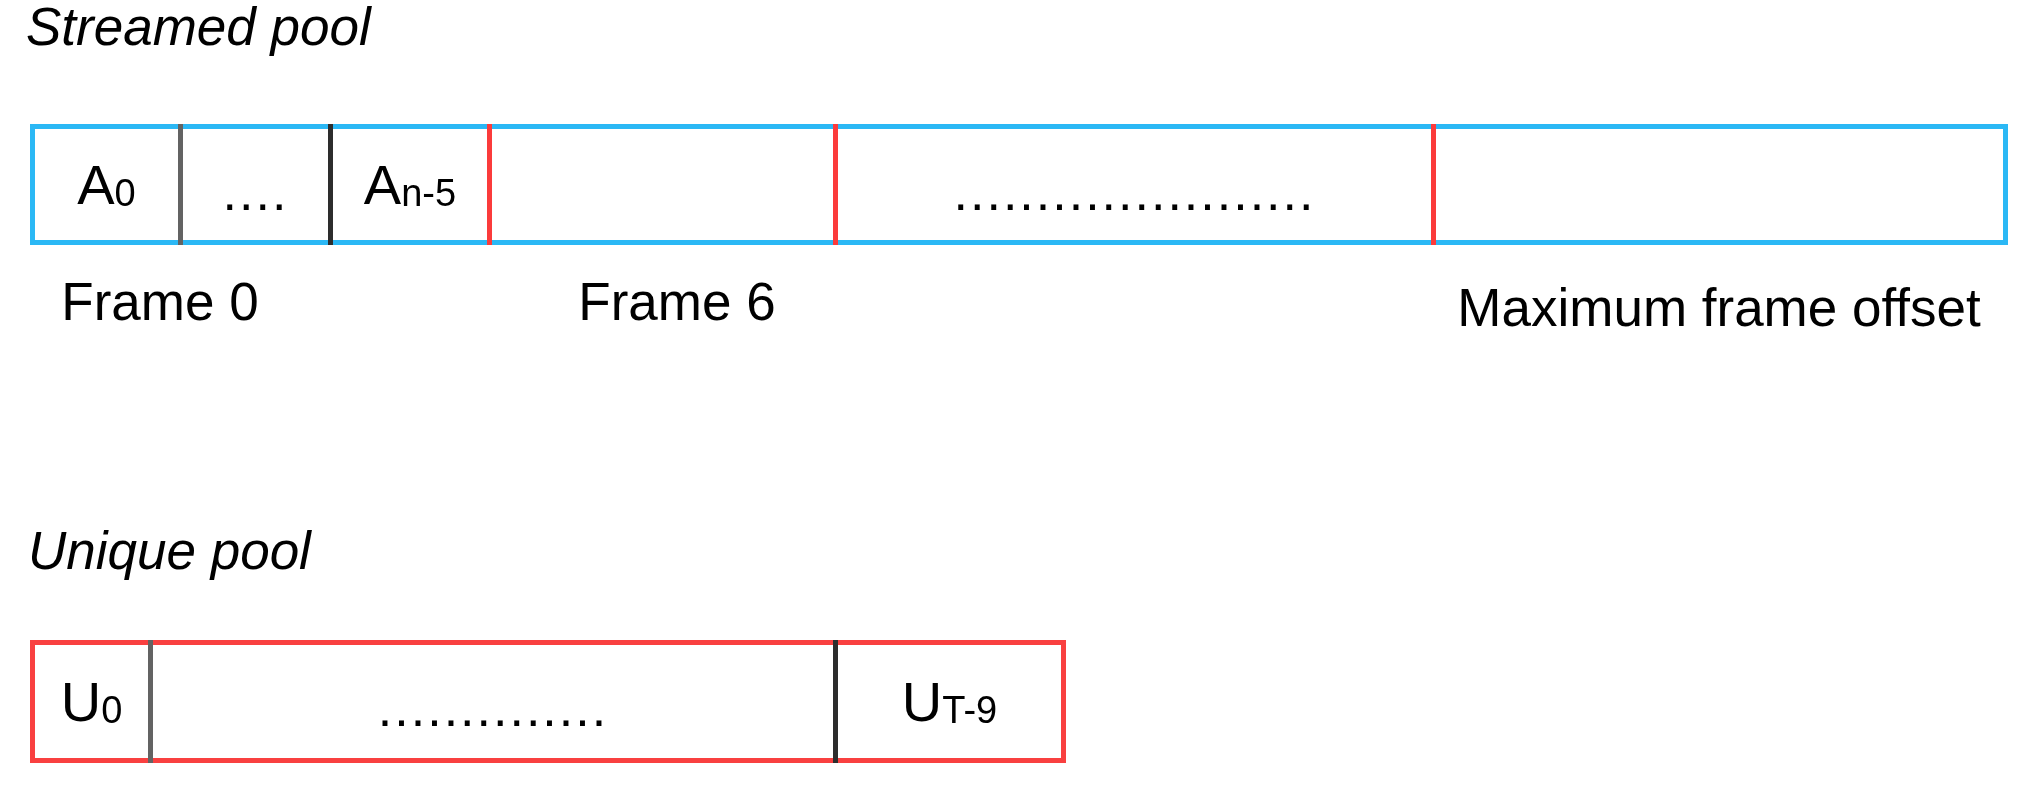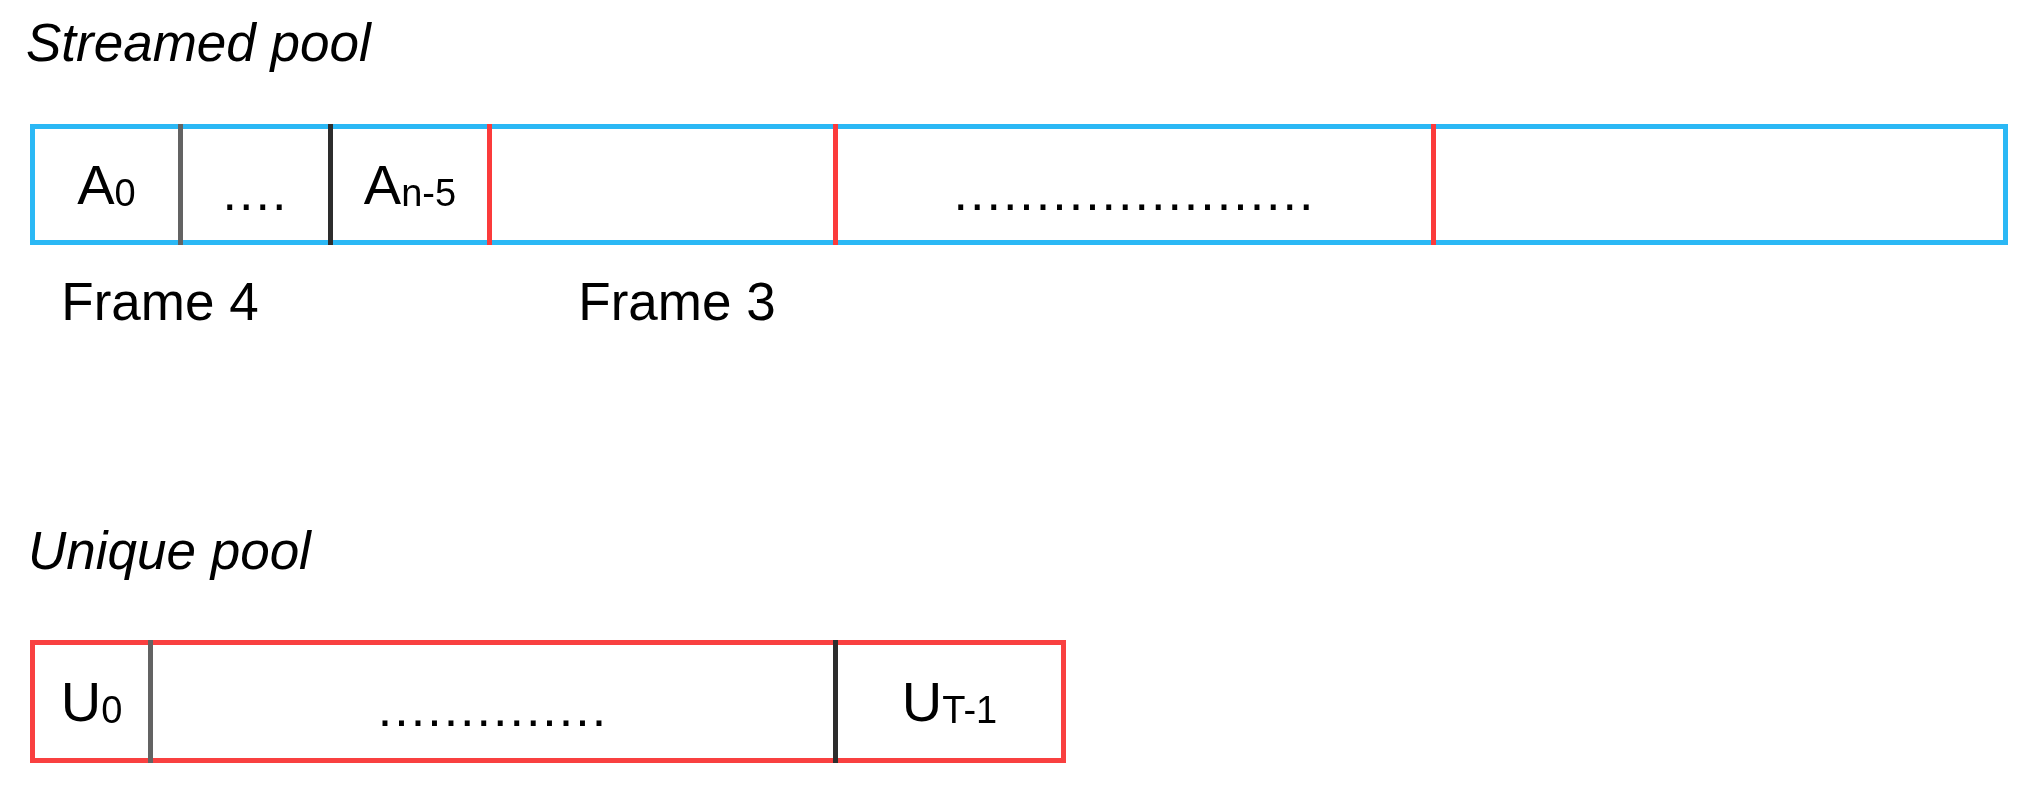--- a/index.html
+++ b/index.html
@@ -27,21 +27,21 @@
   .pool-heading {
     position: absolute;
     font-style: italic;
     font-weight: 400;
     font-size: 53px;
     line-height: 1;
     letter-spacing: 0px;
     color: #000000;
     white-space: nowrap;
   }
-  #streamed-heading { left: 26px; top: 16px; }
+  #streamed-heading { left: 26px; top: 0; }
   #unique-heading   { left: 28px; top: 524px; }
 
   
   .pool-bar {
     position: absolute;
     box-sizing: border-box;
     background: #ffffff;
   }
   #streamed-pool-bar {
     left: 30px;
@@ -144,36 +144,37 @@
     <div class="dots-label" style="left: 148px; width: 145px;">....</div>
 
     <div class="cell-label" style="left: 298px; width: 154px;">
       <span>A</span>
         <span class="sub">n-5</span>
     </div>
 
     <div class="dots-label" style="left: 803px; width: 593px;">......................</div>
   </div>
 
-  <div class="caption" id="caption-frame-0">Frame 4</div>
-  <div class="caption" id="caption-frame-1">Frame 3</div>
+  <div class="caption" id="caption-frame-0">Frame 0</div>
+  <div class="caption" id="caption-frame-1">Frame 6</div>
+  <div class="caption" id="caption-max-offset">Maximum frame offset</div>
 
   <div class="pool-heading" id="unique-heading">Unique pool</div>
 
   <div class="pool-bar" id="unique-pool-bar">
 
     <div class="divider gray" style="left: 113px;"></div>
     <div class="divider gray-dark" style="left: 798px;"></div>
 
     <div class="cell-label" style="left: 0px; width: 113px; height: 113px;">
       <span>U</span>
         <span class="sub">0</span>
     </div>
 
     <div class="dots-label" style="left: 118px; width: 680px; height: 113px; padding-bottom: 24px;">..............</div>
 
     <div class="cell-label" style="left: 803px; width: 223px; height: 113px;">
       <span>U</span>
-        <span class="sub">T-1</span>
+        <span class="sub">T-9</span>
     </div>
   </div>
 
 </div>
 
 </body></html>

